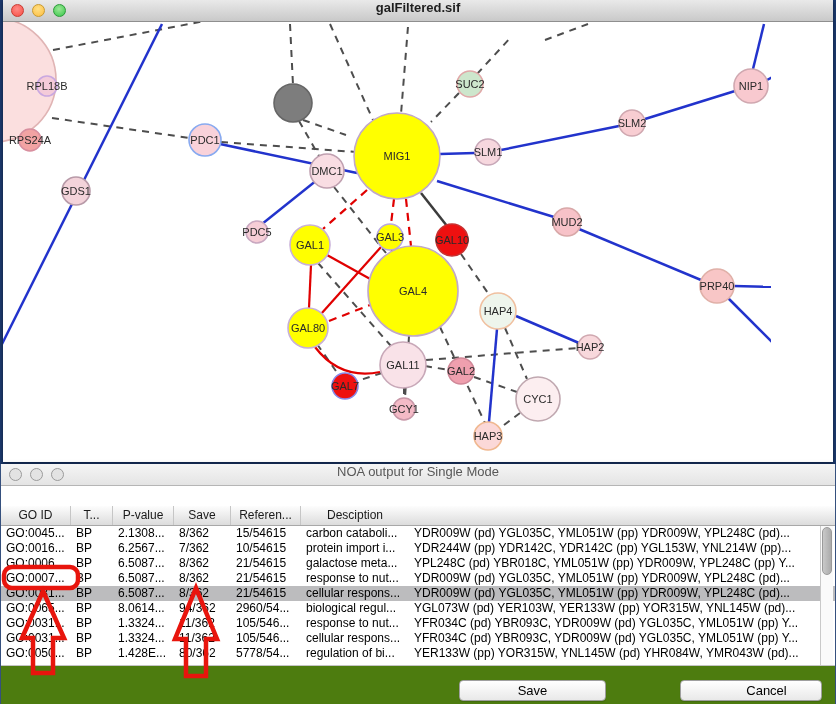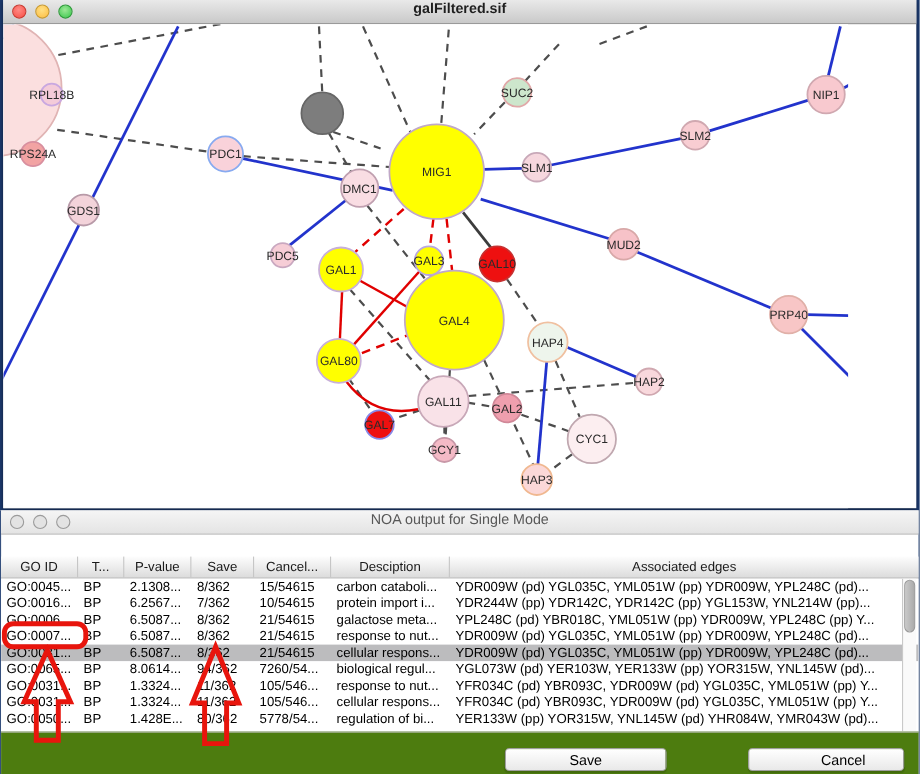--- a/index.html
+++ b/index.html
@@ -200,23 +200,22 @@
       <span class="light off"></span>
       <span class="light off"></span>
     </div>
     <span class="title">NOA output for Single Mode</span>
   </div>
   <div class="theader" id="table-header">
       <div class="hcell">GO ID</div>
       <div class="hcell">T...</div>
       <div class="hcell">P-value</div>
       <div class="hcell">Save</div>
-      <div class="hcell">Cancel...</div>
+      <div class="hcell">Referen...</div>
       <div class="hcell">Desciption</div>
-      <div class="hcell">Associated edges</div>
     </div>
   <div id="table-body">
     <div id="table-rows">
         <div class="trow">
           <div class="tcell">GO:0045...</div>
           <div class="tcell">BP</div>
           <div class="tcell">2.1308...</div>
           <div class="tcell">8/362</div>
           <div class="tcell">15/54615</div>
           <div class="tcell">carbon cataboli...</div>
@@ -256,21 +255,21 @@
           <div class="tcell">8/362</div>
           <div class="tcell">21/54615</div>
           <div class="tcell">cellular respons...</div>
           <div class="tcell">YDR009W (pd) YGL035C, YML051W (pp) YDR009W, YPL248C (pd)...</div>
         </div>
         <div class="trow">
           <div class="tcell">GO:0065...</div>
           <div class="tcell">BP</div>
           <div class="tcell">8.0614...</div>
           <div class="tcell">94/362</div>
-          <div class="tcell">7260/54...</div>
+          <div class="tcell">2960/54...</div>
           <div class="tcell">biological regul...</div>
           <div class="tcell">YGL073W (pd) YER103W, YER133W (pp) YOR315W, YNL145W (pd)...</div>
         </div>
         <div class="trow">
           <div class="tcell">GO:0031...</div>
           <div class="tcell">BP</div>
           <div class="tcell">1.3324...</div>
           <div class="tcell">11/362</div>
           <div class="tcell">105/546...</div>
           <div class="tcell">response to nut...</div>

